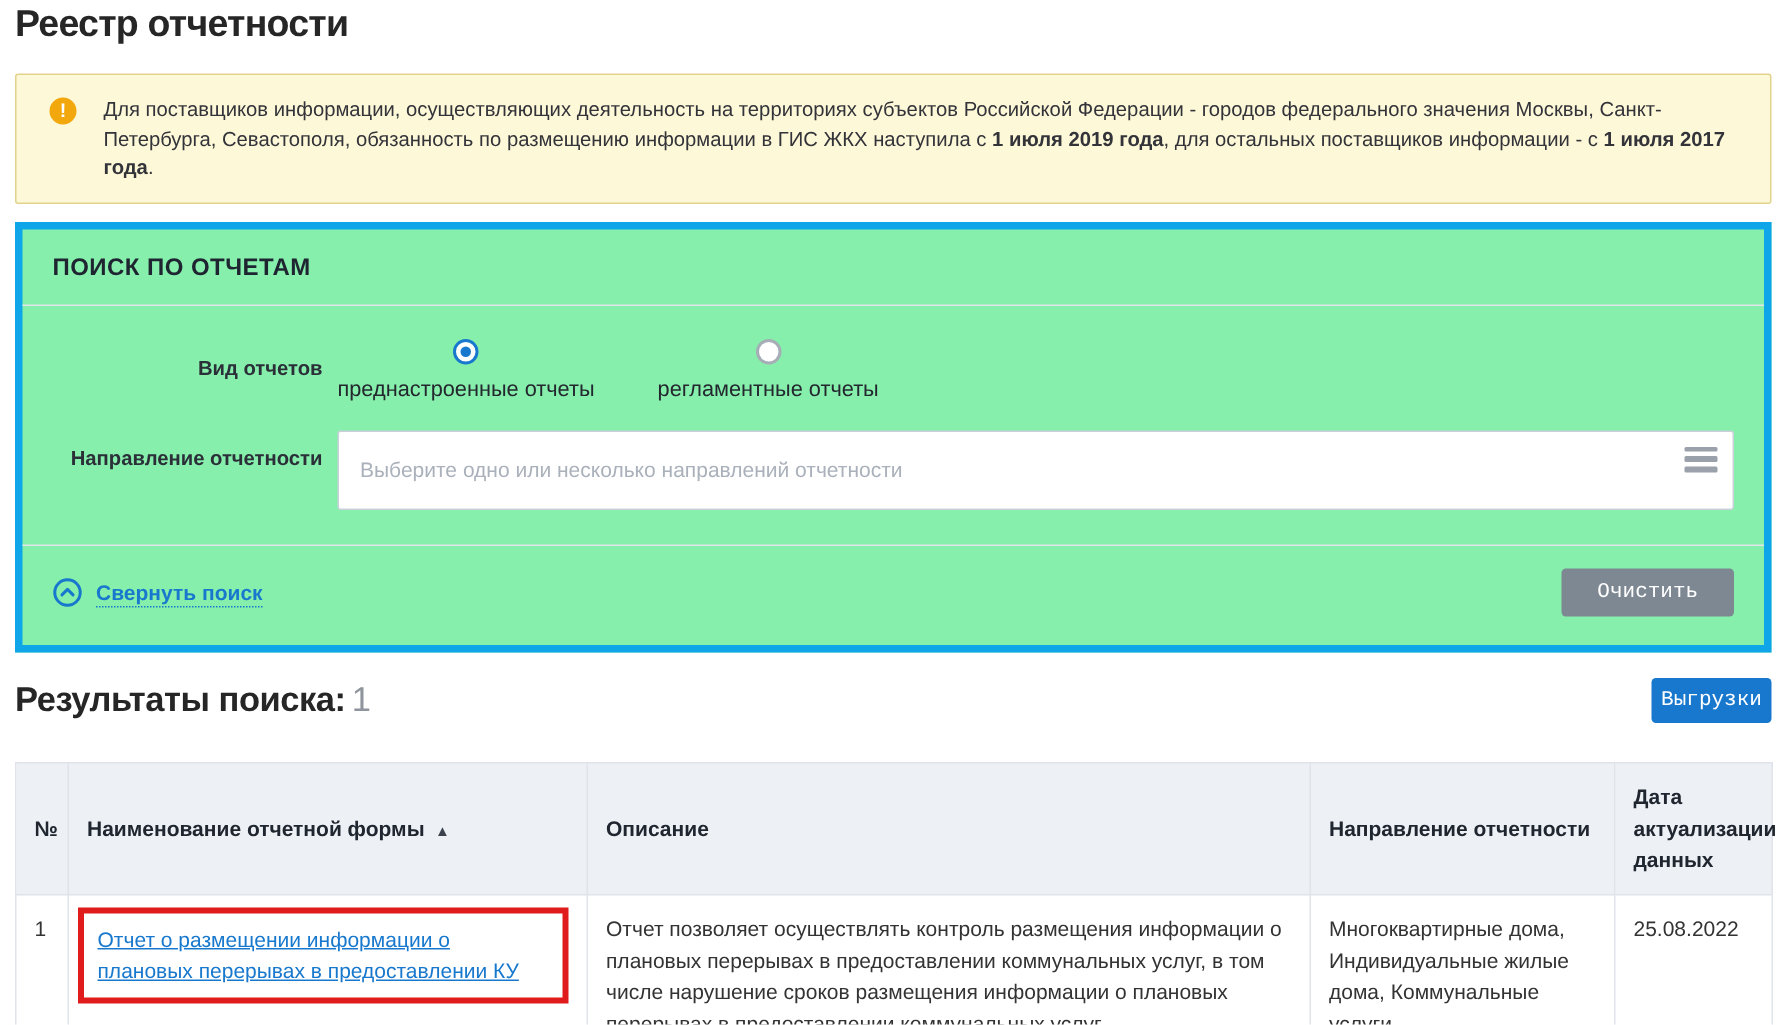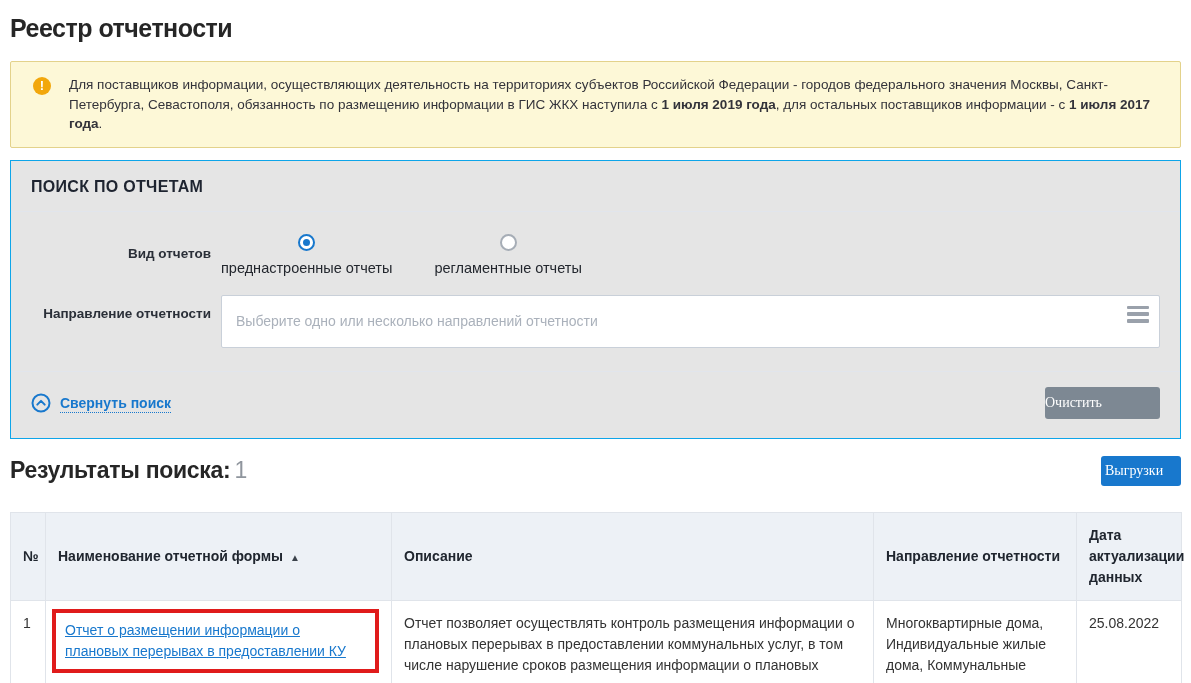--- a/index.html
+++ b/index.html
@@ -4,21 +4,21 @@
 <style>
   * { box-sizing: border-box; margin: 0; padding: 0; }
   html, body { width: 1191px; height: 683px; overflow: hidden; }
   body {
     font-family: "Liberation Sans", "DejaVu Sans", sans-serif;
     background: #ffffff;
     color: #333333;
     font-size: 14px;
   }
   .page-title {
-    margin: 14px 10px 0 10px;
+    margin: 2px 10px 0 10px;
     font-size: 25px;
     font-weight: bold;
     letter-spacing: -0.5px;
     color: #262626;
   }
   
   .notice {
     position: relative;
     margin: 18px 10px 0 10px;
     background: #fdf8d7;
@@ -38,22 +38,22 @@
     color: #ffffff;
     font-weight: bold;
     font-size: 13px;
     text-align: center;
     line-height: 18px;
   }
   .notice b { font-weight: bold; }
   
   .search-panel {
     margin: 12px 10px 6px 10px;
-    background: #e5e5e5;
-    border: 1px solid #0ea5e9;
+    background: #86efac;
+    border: 5px solid #0ea5e9;
   }
   .search-panel-header {
     padding: 17px 20px 15px 20px;
     font-size: 16px;
     font-weight: bold;
     letter-spacing: 0.3px;
     color: #1e2430;
     border-bottom: 1px solid #e1e5ec;
   }
   .search-form { padding: 20px 20px 14px 0; }
@@ -165,25 +165,25 @@
     font-size: 14px;
     border-bottom: 1px dotted #1878cd;
     padding-bottom: 1px;
   }
   .footer-buttons { display: flex; gap: 6px; }
   .btn {
     display: inline-block;
     border: none;
     border-radius: 3px;
     color: #ffffff;
-    font-family: Liberation Serif, serif;
+    font-family: Liberation Mono, monospace;
     font-size: 14px;
     padding: 8px 0;
     width: 115px;
-    text-align: left;
+    text-align: center;
     cursor: pointer;
   }
   .btn-gray { background: #7d8893; }
   .btn-blue { background: #1878cd; }
   
   .results-bar {
     margin: 17px 10px 0 10px;
     display: flex;
     align-items: center;
     justify-content: space-between;

